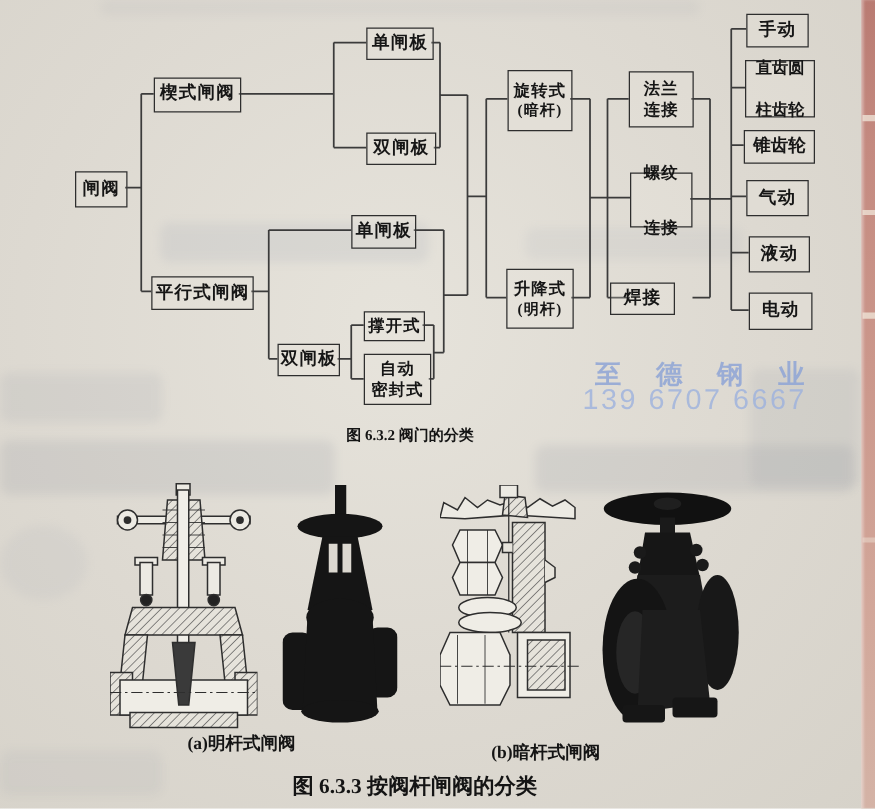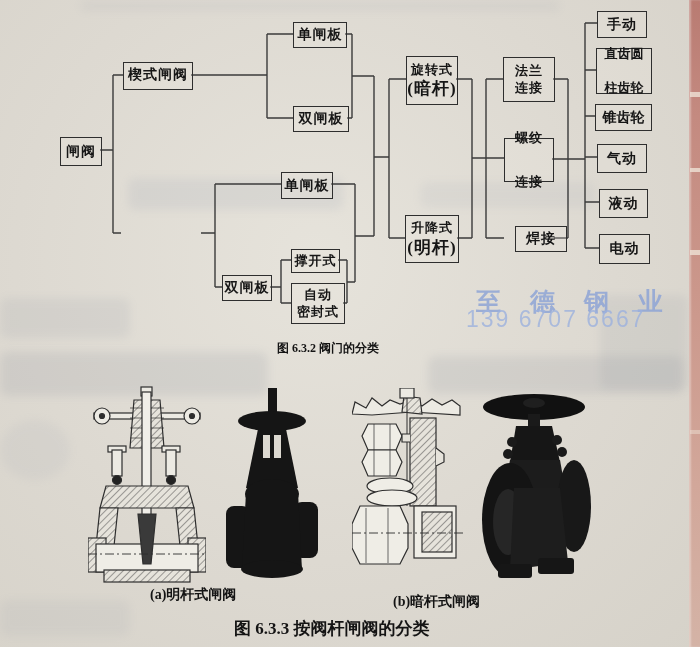--- a/index.html
+++ b/index.html
@@ -11,21 +11,21 @@
   }
   
   #page::after{content:"";position:absolute;inset:0;pointer-events:none;
 e    background:repeating-linear-gradient(to bottom, rgba(255,255,255,0.05) 0 2px, rgba(0,0,0,0.02) 2px 26px);}
   .ghost{position:absolute;filter:blur(4px);border-radius:8px;pointer-events:none;}
   .node{position:absolute;border:1.6px solid #2e2e2e;display:flex;flex-direction:column;
         align-items:center;justify-content:center;color:#161616;font-weight:700;
         font-size:14px;line-height:1.25;text-align:center;letter-spacing:1px;
         background:rgba(235,232,225,0.25);}
   .node span{display:block;white-space:nowrap;}
-  .node .sub{font-size:17px;}
+  .node .sub{font-size:12px;}
   svg{position:absolute;}
   .cap{position:absolute;color:#141414;font-weight:700;white-space:nowrap;}
   .wm{position:absolute;white-space:nowrap;font-family:"Liberation Sans","DejaVu Sans",sans-serif;}
   #edge-strip{position:absolute;top:0;right:0;width:11px;height:647px;
       background:linear-gradient(to bottom,#b97b72 0%,#c48a80 18%,#cb978b 45%,#d2a79a 75%,#d4b3a6 100%);
       box-shadow:inset 2px 0 2px rgba(255,255,255,0.35);}
   .edge-mark{position:absolute;right:0;width:10px;background:rgba(238,226,214,0.8);}
 </style>
 </head>
 <body>
@@ -58,20 +58,23 @@
       <path d="M585,23 V248 M585,23 H597 M585,70 H596 M585,116 H595 M585,157 H597 M585,202 H599 M585,248 H599"></path>
     </g>
   </svg>
 
   <div class="node" style="left:60px;top:137px;width:40px;height:27px;">
       <span>闸阀</span>
     </div>
   <div class="node" style="left:123px;top:62px;width:68px;height:26px;font-family:Liberation Mono, monospace;">
       <span>楔式闸阀</span>
     </div>
+  <div class="node" style="left:121px;top:221px;width:80px;height:25px;">
+      <span>平行式闸阀</span>
+    </div>
   <div class="node" style="left:293px;top:22px;width:52px;height:24px;">
       <span>单闸板</span>
     </div>
   <div class="node" style="left:293px;top:106px;width:54px;height:24px;">
       <span>双闸板</span>
     </div>
   <div class="node" style="left:281px;top:172px;width:50px;height:25px;">
       <span>单闸板</span>
     </div>
   <div class="node" style="left:222px;top:275px;width:48px;height:24px;">
@@ -93,21 +96,21 @@
     <span class="sub">(明杆)</span>
   </div>
   <div class="node" style="left:503px;top:57px;width:50px;height:43px;font-size:13px;">
     <span>法兰</span>
     <span>连接</span>
   </div>
   <div class="node" style="left:504px;top:138px;width:48px;height:42px;font-size:13px;gap:28px;">
     <span>螺纹</span>
     <span>连接</span>
   </div>
-  <div class="node" style="left:515px;top:226px;width:50px;height:24px;align-items:center;">
+  <div class="node" style="left:488px;top:226px;width:50px;height:24px;align-items:center;">
       <span>焊接</span>
     </div>
   <div class="node" style="left:597px;top:11px;width:48px;height:25px;">
       <span>手动</span>
     </div>
   <div class="node" style="left:596px;top:48px;width:54px;height:44px;font-size:13px;letter-spacing:0;gap:17px;">
     <span>直齿圆</span>
     <span>柱齿轮</span>
   </div>
   <div class="node" style="left:595px;top:104px;width:55px;height:25px;letter-spacing:0;">
@@ -116,21 +119,21 @@
   <div class="node" style="left:597px;top:144px;width:48px;height:27px;">
       <span>气动</span>
     </div>
   <div class="node" style="left:599px;top:189px;width:47px;height:27px;">
       <span>液动</span>
     </div>
   <div class="node" style="left:599px;top:234px;width:49px;height:28px;">
       <span>电动</span>
     </div>
 
-  <div class="wm" style="left:476px;top:285px;font-size:25px;letter-spacing:11px;color:#8fa5d6;opacity:0.85;font-weight:600;">至 德 钢 业</div>
+  <div class="wm" style="left:476px;top:285px;font-size:21px;letter-spacing:11px;color:#8fa5d6;opacity:0.85;font-weight:600;">至 德 钢 业</div>
   <div class="wm" style="left:466px;top:306px;font-size:23px;letter-spacing:2px;color:#9db2de;opacity:0.8;">139 6707 6667</div>
 
   <div class="cap" style="left:277px;top:340px;font-size:12px;">图 6.3.2   阀门的分类</div>
 
   <svg width="118" height="198" viewBox="0 0 118 198" style="left:88px;top:386px;">
     <defs>
       <pattern id="hA" width="5" height="5" patternTransform="rotate(45)" patternUnits="userSpaceOnUse">
         <rect width="5" height="5" fill="#e6e3db"></rect>
           <line x1="0" y1="0" x2="0" y2="5" stroke="#4a4a4a" stroke-width="1"></line>
       </pattern>

